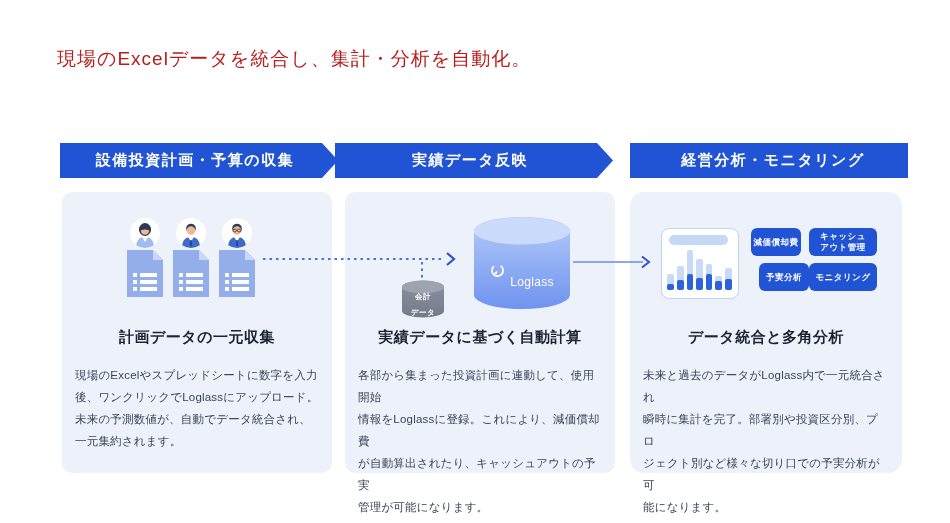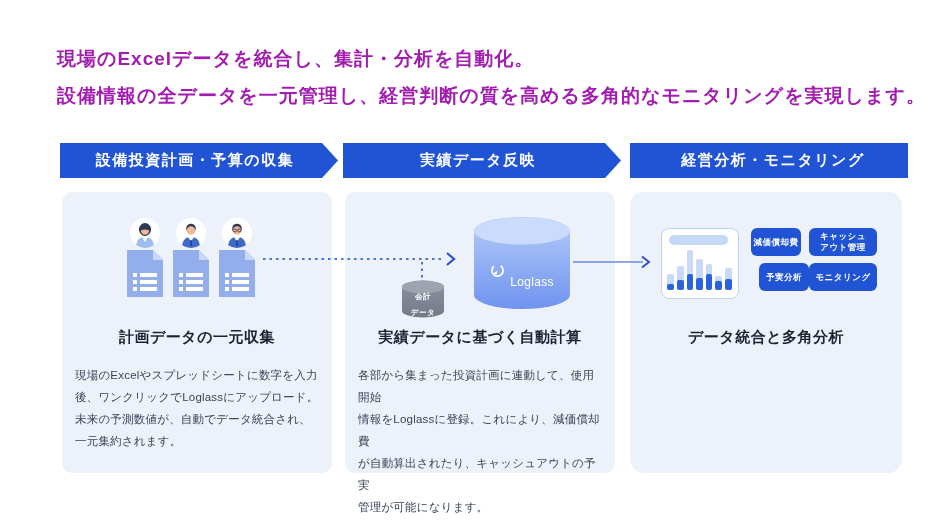--- a/index.html
+++ b/index.html
@@ -1,31 +1,31 @@
 <!DOCTYPE html>
 <html><head>
 <meta charset="utf-8">
 <style>
   html,body{margin:0;padding:0;background:#ffffff;}
   .stage{
     position:relative;width:950px;height:523px;background:#ffffff;overflow:hidden;
     font-family:"Liberation Sans","DejaVu Sans",sans-serif;
   }
   
-  .headline{position:absolute;left:57px;color:#a21caf;font-weight:700;font-size:19px;letter-spacing:1px;}
+  .headline{position:absolute;left:57px;color:#b91c1c;font-weight:400;font-size:19px;letter-spacing:1px;}
   .headline.l1{top:46px;}
   .headline.l2{top:83px;}
   
   .banner{
     position:absolute;top:143px;height:35px;background:#2154d4;color:#ffffff;
     font-weight:700;font-size:15px;letter-spacing:1.5px;
     display:flex;align-items:center;justify-content:center;box-sizing:border-box;padding-left:8px;
   }
   .banner.b1{left:60px;width:278px;clip-path:polygon(0 0,262px 0,100% 50%,262px 100%,0 100%);padding-right:16px;}
-  .banner.b2{left:343px;width:278px;clip-path:polygon(0 0,262px 0,100% 50%,262px 100%,0 100%);padding-right:16px;align-items:center;}
+  .banner.b2{left:335px;width:278px;clip-path:polygon(0 0,262px 0,100% 50%,262px 100%,0 100%);padding-right:16px;align-items:center;}
   .banner.b3{left:630px;width:278px;}
   
   .card{position:absolute;top:192px;height:281px;background:#edf1fa;border-radius:10px;}
   .card.c1{left:62px;width:270px;}
   .card.c2{left:345px;width:270px;}
   .card.c3{left:630px;width:272px;border-radius:14px;}
   .card-title{
     position:absolute;top:136px;left:0;right:0;text-align:center;
     color:#1b2232;font-weight:700;font-size:15px;letter-spacing:0.5px;
   }
@@ -76,21 +76,20 @@
   .tag.t4{left:179px;top:71px;width:68px;height:28px;}
   
   .connectors{position:absolute;left:0;top:0;width:950px;height:523px;pointer-events:none;z-index:5;}
 </style>
 </head>
 <body>
 
 <div class="stage">
 
   <div class="headline l1">現場のExcelデータを統合し、集計・分析を自動化。</div>
-  <div class="headline l2">設備情報の全データを一元管理し、経営判断の質を高める多角的なモニタリングを実現します。</div>
 
   <div class="banner b1">
     <span>設備投資計画・予算の収集</span>
   </div>
   <div class="banner b2">
     <span>実績データ反映</span>
   </div>
   <div class="banner b3">
     <span>経営分析・モニタリング</span>
   </div>
@@ -245,20 +244,24 @@
             <i style="height: 11px;"></i>
           </div>
         </div>
     </div>
     <div class="tag t1">減価償却費</div>
     <div class="tag t2">キャッシュ
 アウト管理</div>
     <div class="tag t3">予実分析</div>
     <div class="tag t4">モニタリング</div>
     <div class="card-title">データ統合と多角分析</div>
+    <div class="card-body">未来と過去のデータがLoglass内で一元統合され
+瞬時に集計を完了。部署別や投資区分別、プロ
+ジェクト別など様々な切り口での予実分析が可
+能になります。</div>
   </div>
 
   <svg class="connectors">
     <line x1="263" y1="259" x2="444" y2="259" stroke="#4a72dd" stroke-width="2" stroke-dasharray="2.5 4"></line>
     <path d="M447,253 L454,259 L447,265" fill="none" stroke="#2d53cc" stroke-width="2.2"></path>
     <line x1="422" y1="262" x2="422" y2="281" stroke="#4a72dd" stroke-width="2" stroke-dasharray="2.5 4"></line>
     <line x1="573" y1="262" x2="643" y2="262" stroke="#6c8ae2" stroke-width="1.6"></line>
     <path d="M642,256.5 L649,262 L642,267.5" fill="none" stroke="#2d53cc" stroke-width="2"></path>
   </svg>
 

